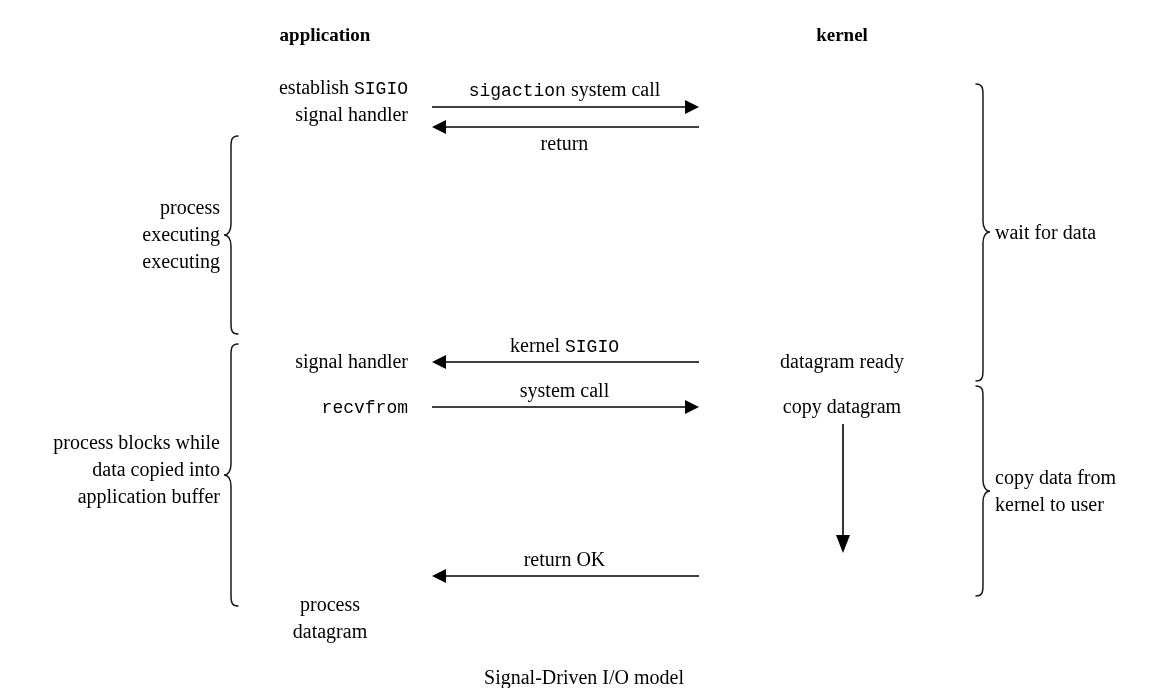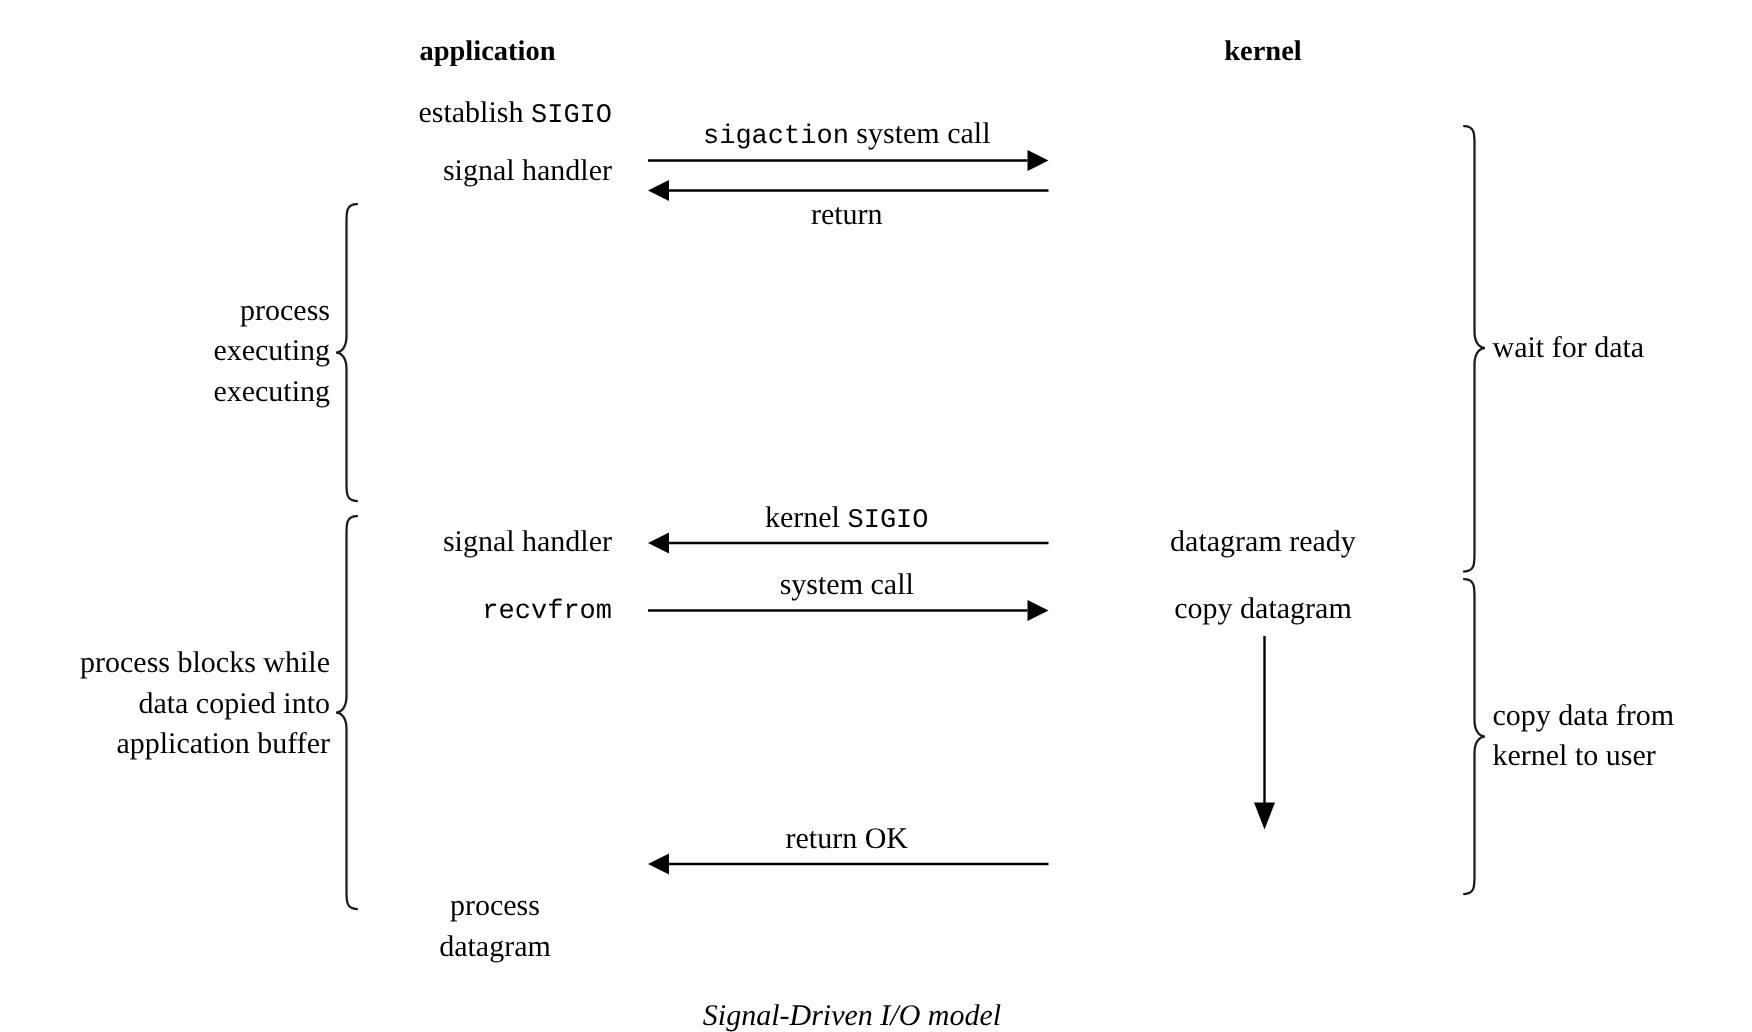--- a/index.html
+++ b/index.html
@@ -70,21 +70,21 @@
 </style>
 </head>
 <body>
 
 <div id="canvas">
 
   <div class="abs col-header" style="left:225px; top:8px; width:200px;">application</div>
 
   <div class="abs col-header" style="left:742px; top:8px; width:200px;">kernel</div>
 
-  <div class="abs txt ralign" style="left:188px; top:46px; width:220px;">
+  <div class="abs txt ralign" style="left:188px; top:58px; width:220px;">
     <span>establish </span><span class="mono">SIGIO</span>
   </div>
   <div class="abs txt ralign" style="left:188px; top:85px; width:220px;">signal handler</div>
 
   <div class="abs txt ralign" style="left:188px; top:332px; width:220px;">signal handler</div>
 
   <div class="abs txt ralign" style="left:188px; top:377px; width:220px;">
     <span class="mono">recvfrom</span>
   </div>
 
@@ -177,15 +177,15 @@
                            C 11 4, 11 9, 11 16
                            L 11 98
                            C 11 105, 14 109, 18 109
                            C 14 109, 11 113, 11 120
                            L 11 202
                            C 11 209, 11 214, 4 214"></path>
   </svg>
   <div class="abs txt lalign" style="left:995px; top:448px; width:220px;">copy data from</div>
   <div class="abs txt lalign" style="left:995px; top:475px; width:220px;">kernel to user</div>
 
-  <div class="abs caption" style="left:268px; top:650px; width:600px;font-style:italic;">Signal-Driven I/O model</div>
+  <div class="abs caption" style="left:284px; top:650px; width:600px;">Signal-Driven I/O model</div>
 
 </div>
 
 </body></html>

